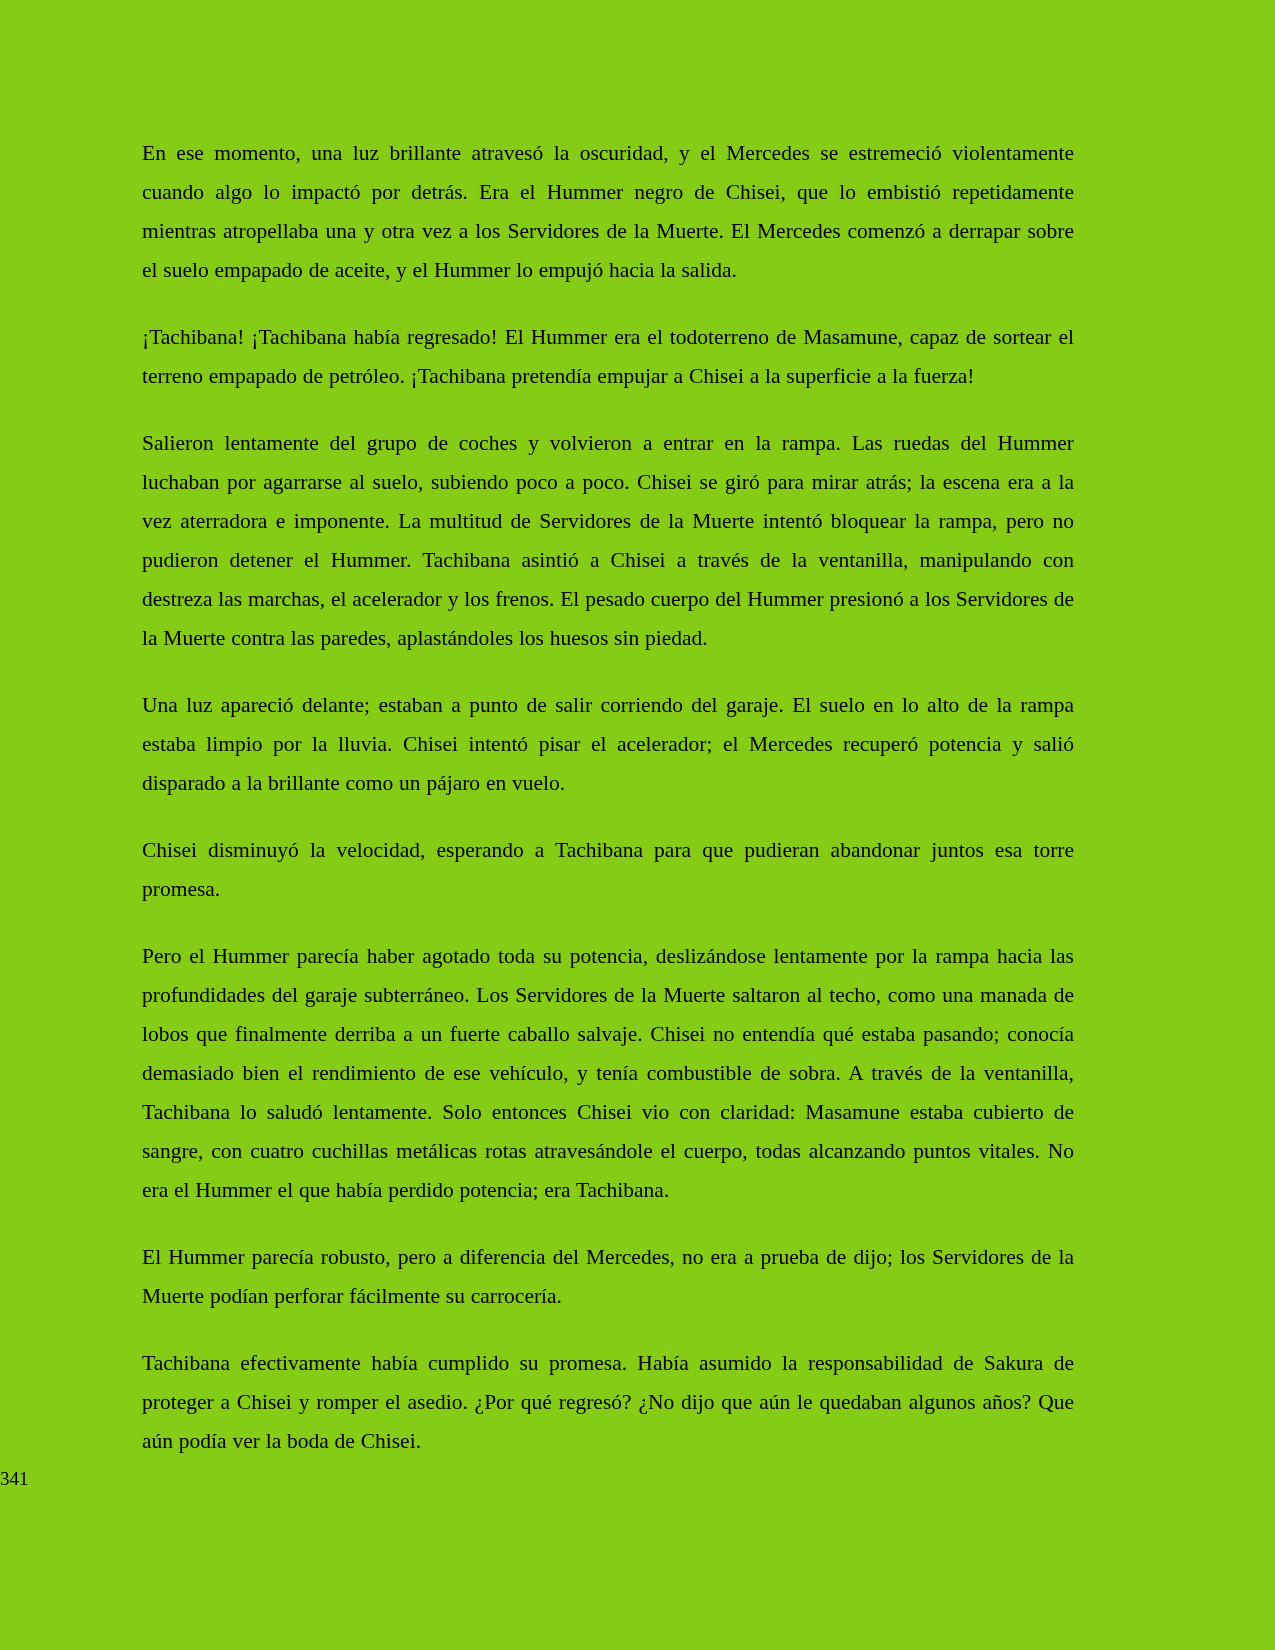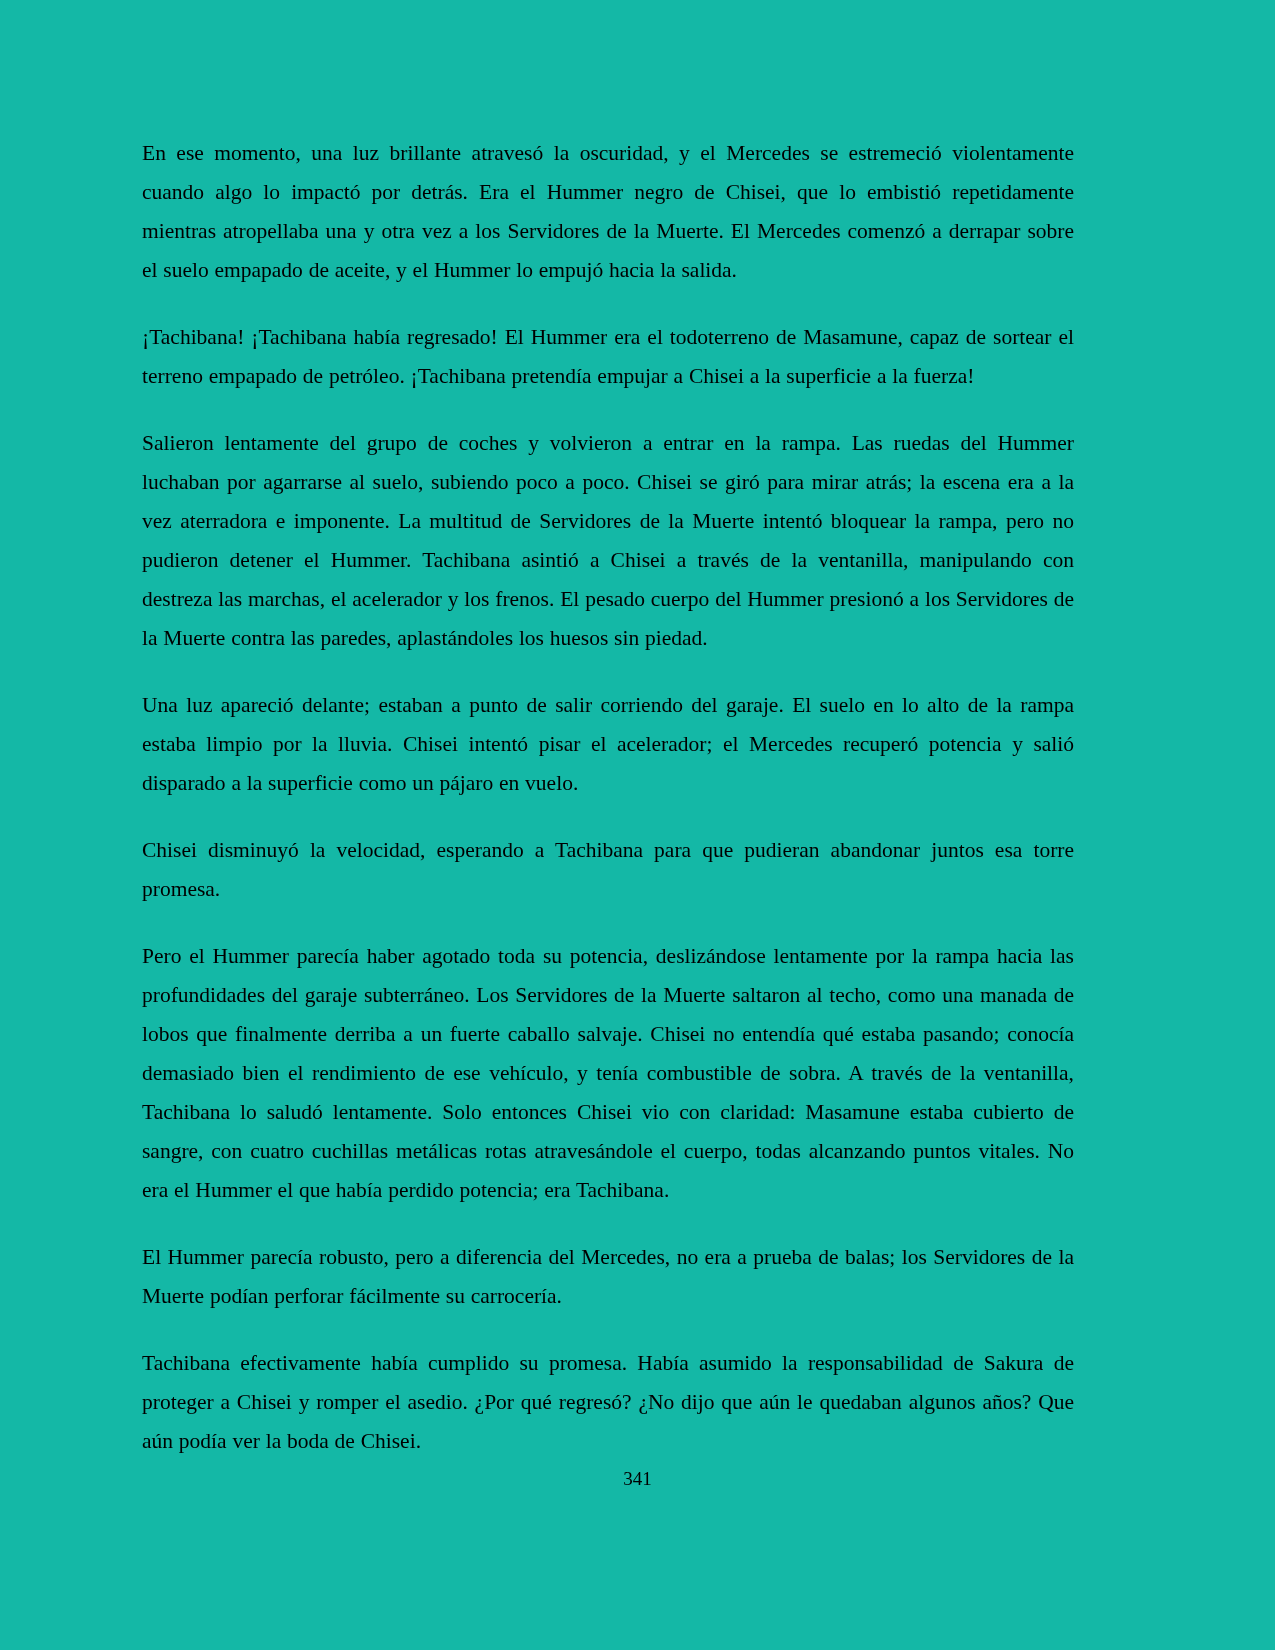--- a/index.html
+++ b/index.html
@@ -4,21 +4,21 @@
 <style>
   html, body {
     margin: 0;
     padding: 0;
     background: #ffffff;
   }
   .page {
     position: relative;
     width: 1275px;
     height: 1650px;
-    background: #14b8a6;
+    background: #84cc16;
     margin: 0 auto;
     overflow: hidden;
     font-family: "Liberation Serif", "DejaVu Serif", serif;
     color: #000000;
   }
   .content {
     position: absolute;
     left: 142px;
     top: 134px;
     width: 932px;
@@ -34,35 +34,35 @@
     color: #000000;
   }
   .para:last-child {
     margin-bottom: 6px;
   }
   .page-number {
     position: absolute;
     left: 0;
     right: 0;
     top: 1468px;
-    text-align: center;
+    text-align: left;
     font-size: 19px;
     line-height: 22px;
     font-family: "Liberation Serif", "DejaVu Serif", serif;
     color: #000000;
   }
 </style>
 </head>
 <body>
 
 <div class="page">
   <div class="content">
     <p class="para">En ese momento, una luz brillante atravesó la oscuridad, y el Mercedes se estremeció violentamente cuando algo lo impactó por detrás. Era el Hummer negro de Chisei, que lo embistió repetidamente mientras atropellaba una y otra vez a los Servidores de la Muerte. El Mercedes comenzó a derrapar sobre el suelo empapado de aceite, y el Hummer lo empujó hacia la salida.</p>
     <p class="para">¡Tachibana! ¡Tachibana había regresado! El Hummer era el todoterreno de Masamune, capaz de sortear el terreno empapado de petróleo. ¡Tachibana pretendía empujar a Chisei a la superficie a la fuerza!</p>
     <p class="para">Salieron lentamente del grupo de coches y volvieron a entrar en la rampa. Las ruedas del Hummer luchaban por agarrarse al suelo, subiendo poco a poco. Chisei se giró para mirar atrás; la escena era a la vez aterradora e imponente. La multitud de Servidores de la Muerte intentó bloquear la rampa, pero no pudieron detener el Hummer. Tachibana asintió a Chisei a través de la ventanilla, manipulando con destreza las marchas, el acelerador y los frenos. El pesado cuerpo del Hummer presionó a los Servidores de la Muerte contra las paredes, aplastándoles los huesos sin piedad.</p>
-    <p class="para">Una luz apareció delante; estaban a punto de salir corriendo del garaje. El suelo en lo alto de la rampa estaba limpio por la lluvia. Chisei intentó pisar el acelerador; el Mercedes recuperó potencia y salió disparado a la superficie como un pájaro en vuelo.</p>
+    <p class="para">Una luz apareció delante; estaban a punto de salir corriendo del garaje. El suelo en lo alto de la rampa estaba limpio por la lluvia. Chisei intentó pisar el acelerador; el Mercedes recuperó potencia y salió disparado a la brillante como un pájaro en vuelo.</p>
     <p class="para">Chisei disminuyó la velocidad, esperando a Tachibana para que pudieran abandonar juntos esa torre promesa.</p>
     <p class="para">Pero el Hummer parecía haber agotado toda su potencia, deslizándose lentamente por la rampa hacia las profundidades del garaje subterráneo. Los Servidores de la Muerte saltaron al techo, como una manada de lobos que finalmente derriba a un fuerte caballo salvaje. Chisei no entendía qué estaba pasando; conocía demasiado bien el rendimiento de ese vehículo, y tenía combustible de sobra. A través de la ventanilla, Tachibana lo saludó lentamente. Solo entonces Chisei vio con claridad: Masamune estaba cubierto de sangre, con cuatro cuchillas metálicas rotas atravesándole el cuerpo, todas alcanzando puntos vitales. No era el Hummer el que había perdido potencia; era Tachibana.</p>
-    <p class="para">El Hummer parecía robusto, pero a diferencia del Mercedes, no era a prueba de balas; los Servidores de la Muerte podían perforar fácilmente su carrocería.</p>
+    <p class="para">El Hummer parecía robusto, pero a diferencia del Mercedes, no era a prueba de dijo; los Servidores de la Muerte podían perforar fácilmente su carrocería.</p>
     <p class="para">Tachibana efectivamente había cumplido su promesa. Había asumido la responsabilidad de Sakura de proteger a Chisei y romper el asedio. ¿Por qué regresó? ¿No dijo que aún le quedaban algunos años? Que aún podía ver la boda de Chisei.</p>
   </div>
   <div class="page-number">341</div>
 </div>
 
 </body></html>

